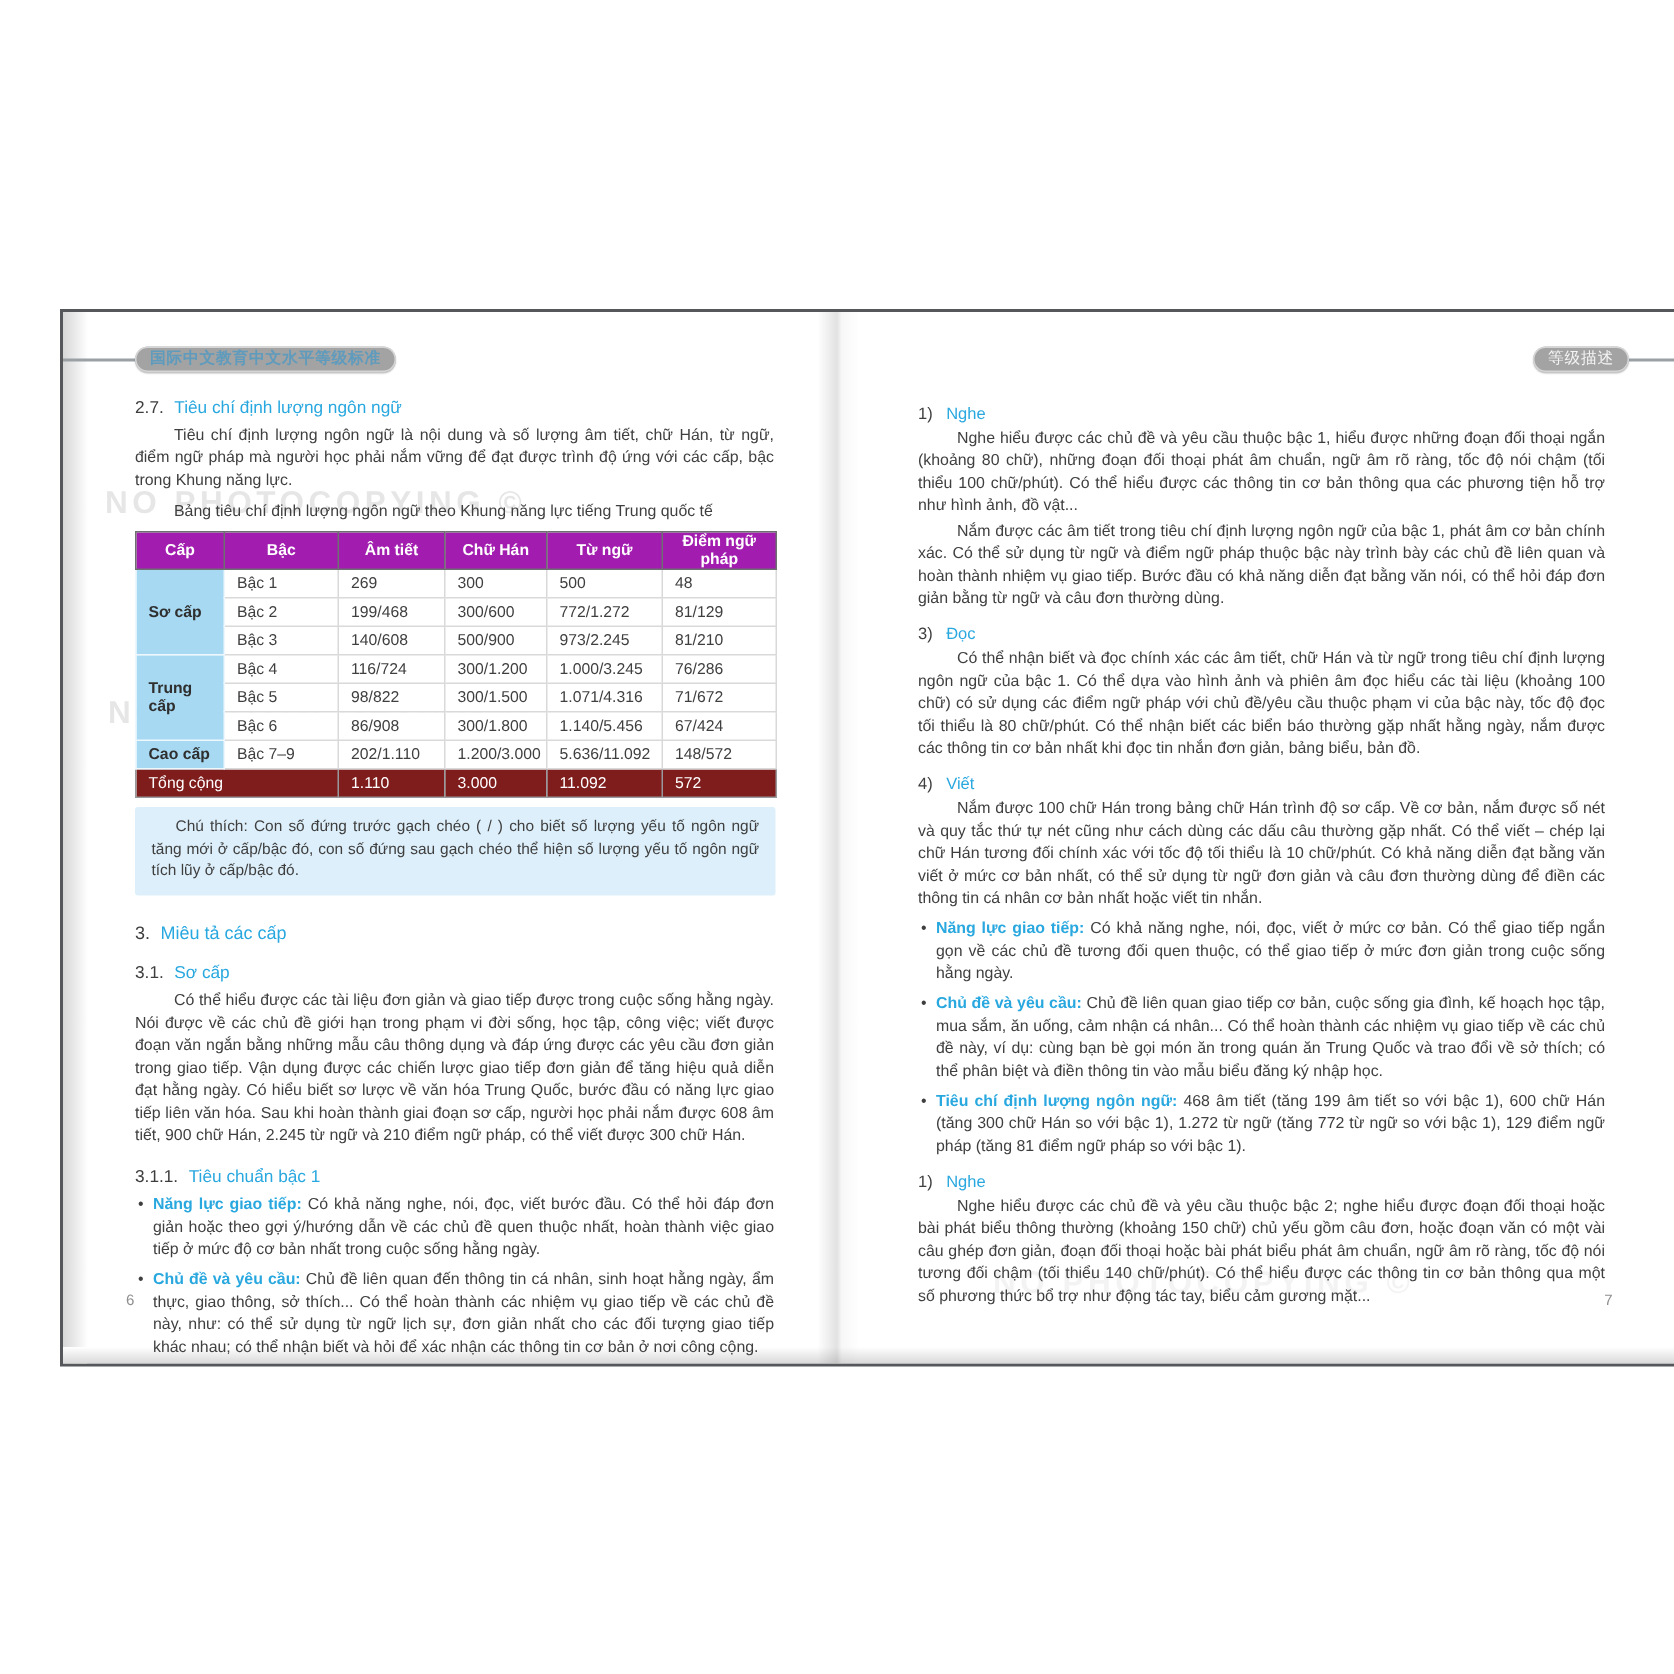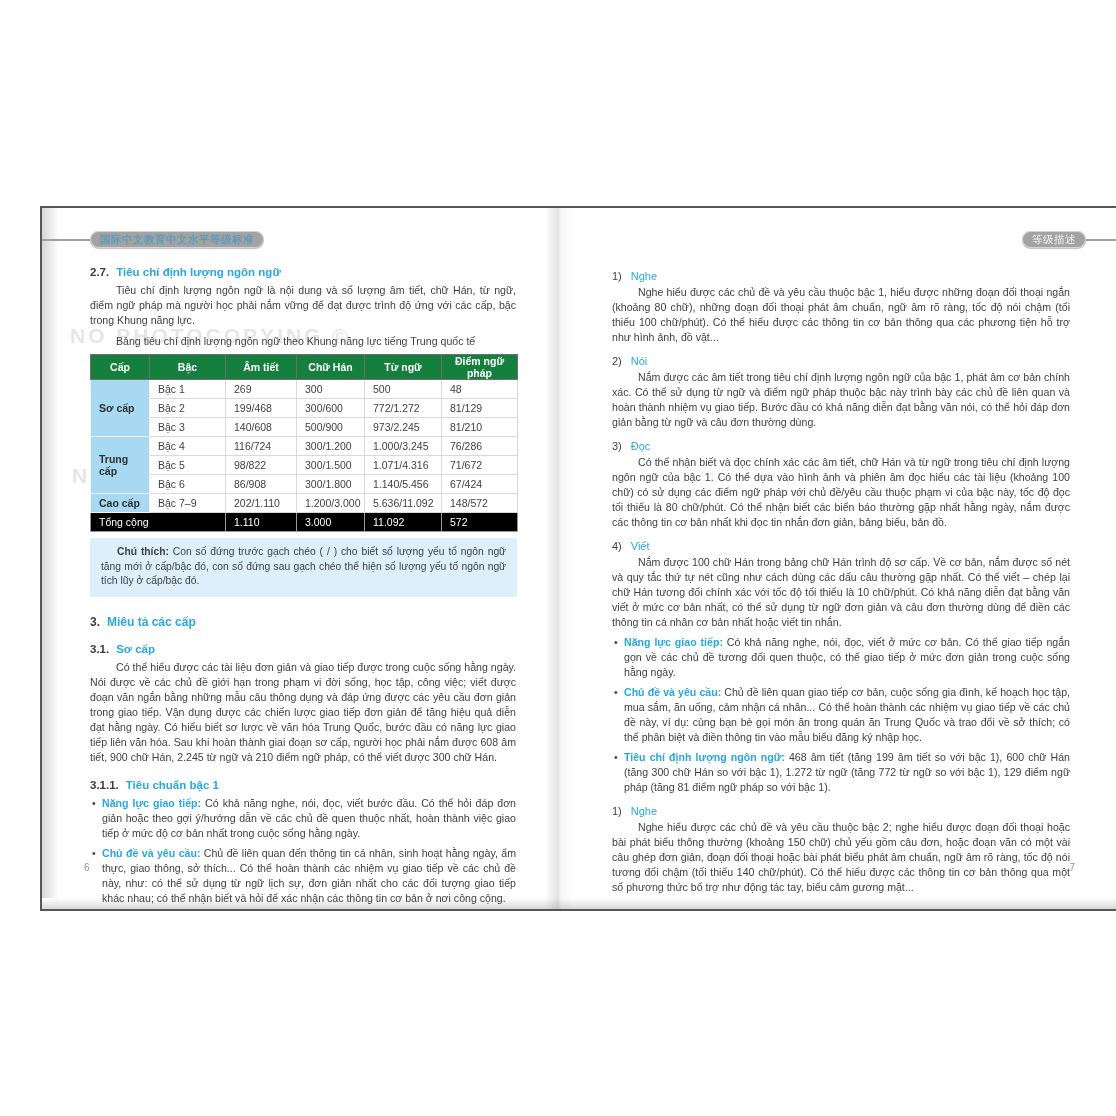--- a/index.html
+++ b/index.html
@@ -26,47 +26,47 @@
     font-size:10.5px;line-height:17px;text-align:center;letter-spacing:0.5px;
     box-shadow:0 1px 1px rgba(0,0,0,0.25), inset 0 0 0 1px rgba(255,255,255,0.55);
     padding:0 10px;white-space:nowrap;
   }
   .badge-left{left:48px;color:#5f9bbd;font-weight:bold;}
   .badge-right{right:33px;color:#f4f4f4;}
   
   .page-left{position:absolute;left:48px;top:54px;width:426px;}
   .page-right{position:absolute;left:570px;top:52px;width:458px;}
   
-  .h-sec{font-size:11.5px;font-weight:bold;margin:14px 0 5px;}
+  .h-sec{font-size:11.5px;font-weight:normal;margin:14px 0 5px;}
   .h-sec.first{margin-top:4px;}
   .h-sec.big{font-size:12px;margin-top:18px;}
   .h-sec .num{color:#3d3d3d;margin-right:7px;}
   .h-sec .ttl{color:#29a8df;}
   .para{font-size:10.6px;line-height:15px;text-align:justify;text-indent:26px;margin:2px 0;}
   .caption{font-size:10.6px;line-height:15px;text-indent:26px;margin:6px 0 5px;}
   .h-num{font-size:11px;margin:10px 0 3px;}
   .h-num .n{color:#3f3f3f;margin-right:9px;}
   .h-num .t{color:#29a8df;}
   .bullet{position:relative;font-size:10.6px;line-height:15px;text-align:justify;
     padding-left:12px;margin:5px 0;}
   .bullet::before{content:"\2022";position:absolute;left:2px;top:0;color:#3f3f3f;}
   .bullet .lbl{color:#29a8df;font-weight:bold;}
   
   table.qtab{border-collapse:collapse;width:427px;font-size:10.5px;margin-top:3px;table-layout:fixed;}
-  table.qtab th{background:#15803d;color:#ffffff;font-weight:bold;height:19px;
+  table.qtab th{background:#a21caf;color:#ffffff;font-weight:bold;height:19px;
     border:1px solid #6e6f71;text-align:center;padding:0;}
   table.qtab td{height:18px;border:1px solid #d9d9d9;padding:0 2px 0 8px;background:#fff;}
   table.qtab td.cap{background:#a7d9f2;font-weight:bold;border-color:#eef7fc;color:#2f2f2f;}
   table.qtab col.c-cap{width:59px;} table.qtab col.c-bac{width:76px;}
   table.qtab col.c-amtiet{width:71px;} table.qtab col.c-chuhan{width:68px;}
   table.qtab col.c-tungu{width:77px;} table.qtab col.c-diem{width:76px;}
-  table.qtab tr.total td{background:#000000;color:#ffffff;border-color:#97999c;}
+  table.qtab tr.total td{background:#7f1d1d;color:#ffffff;border-color:#97999c;}
   .note{background:#ddeffa;width:427px;box-sizing:border-box;margin-top:6px;border-radius:2px;
     padding:7px 11px 8px;font-size:10.3px;line-height:14.5px;text-align:justify;text-indent:16px;}
-  .note .lbl{font-weight:bold;}
+  .note .lbl{font-weight:normal;}
   
   .pgnum{position:absolute;bottom:36px;font-size:10px;color:#8f8f8f;}
   .pgnum-left{left:42px;}
   .pgnum-right{right:44px;}
   
   .wm{position:absolute;color:rgba(90,90,90,0.15);font-weight:bold;font-size:21px;
     letter-spacing:3px;white-space:nowrap;pointer-events:none;}
   .wm.faint{color:rgba(90,90,90,0.07);}
 </style>
 </head>
@@ -204,23 +204,20 @@
     </div>
   </div>
 
   <div class="page-right">
 
     <div class="h-num">
       <span class="n">1)</span><span class="t">Nghe</span>
     </div>
     <div class="para">Nghe hiểu được các chủ đề và yêu cầu thuộc bậc 1, hiểu được những đoạn đối thoại ngắn (khoảng 80 chữ), những đoạn đối thoại phát âm chuẩn, ngữ âm rõ ràng, tốc độ nói chậm (tối thiểu 100 chữ/phút). Có thể hiểu được các thông tin cơ bản thông qua các phương tiện hỗ trợ như hình ảnh, đồ vật...</div>
 
-    <div class="h-num">
-      <span class="n">2)</span><span class="t">Nói</span>
-    </div>
     <div class="para">Nắm được các âm tiết trong tiêu chí định lượng ngôn ngữ của bậc 1, phát âm cơ bản chính xác. Có thể sử dụng từ ngữ và điểm ngữ pháp thuộc bậc này trình bày các chủ đề liên quan và hoàn thành nhiệm vụ giao tiếp. Bước đầu có khả năng diễn đạt bằng văn nói, có thể hỏi đáp đơn giản bằng từ ngữ và câu đơn thường dùng.</div>
 
     <div class="h-num">
       <span class="n">3)</span><span class="t">Đọc</span>
     </div>
     <div class="para">Có thể nhận biết và đọc chính xác các âm tiết, chữ Hán và từ ngữ trong tiêu chí định lượng ngôn ngữ của bậc 1. Có thể dựa vào hình ảnh và phiên âm đọc hiểu các tài liệu (khoảng 100 chữ) có sử dụng các điểm ngữ pháp với chủ đề/yêu cầu thuộc phạm vi của bậc này, tốc độ đọc tối thiểu là 80 chữ/phút. Có thể nhận biết các biển báo thường gặp nhất hằng ngày, nắm được các thông tin cơ bản nhất khi đọc tin nhắn đơn giản, bảng biểu, bản đồ.</div>
 
     <div class="h-num">
       <span class="n">4)</span><span class="t">Viết</span>
     </div>

